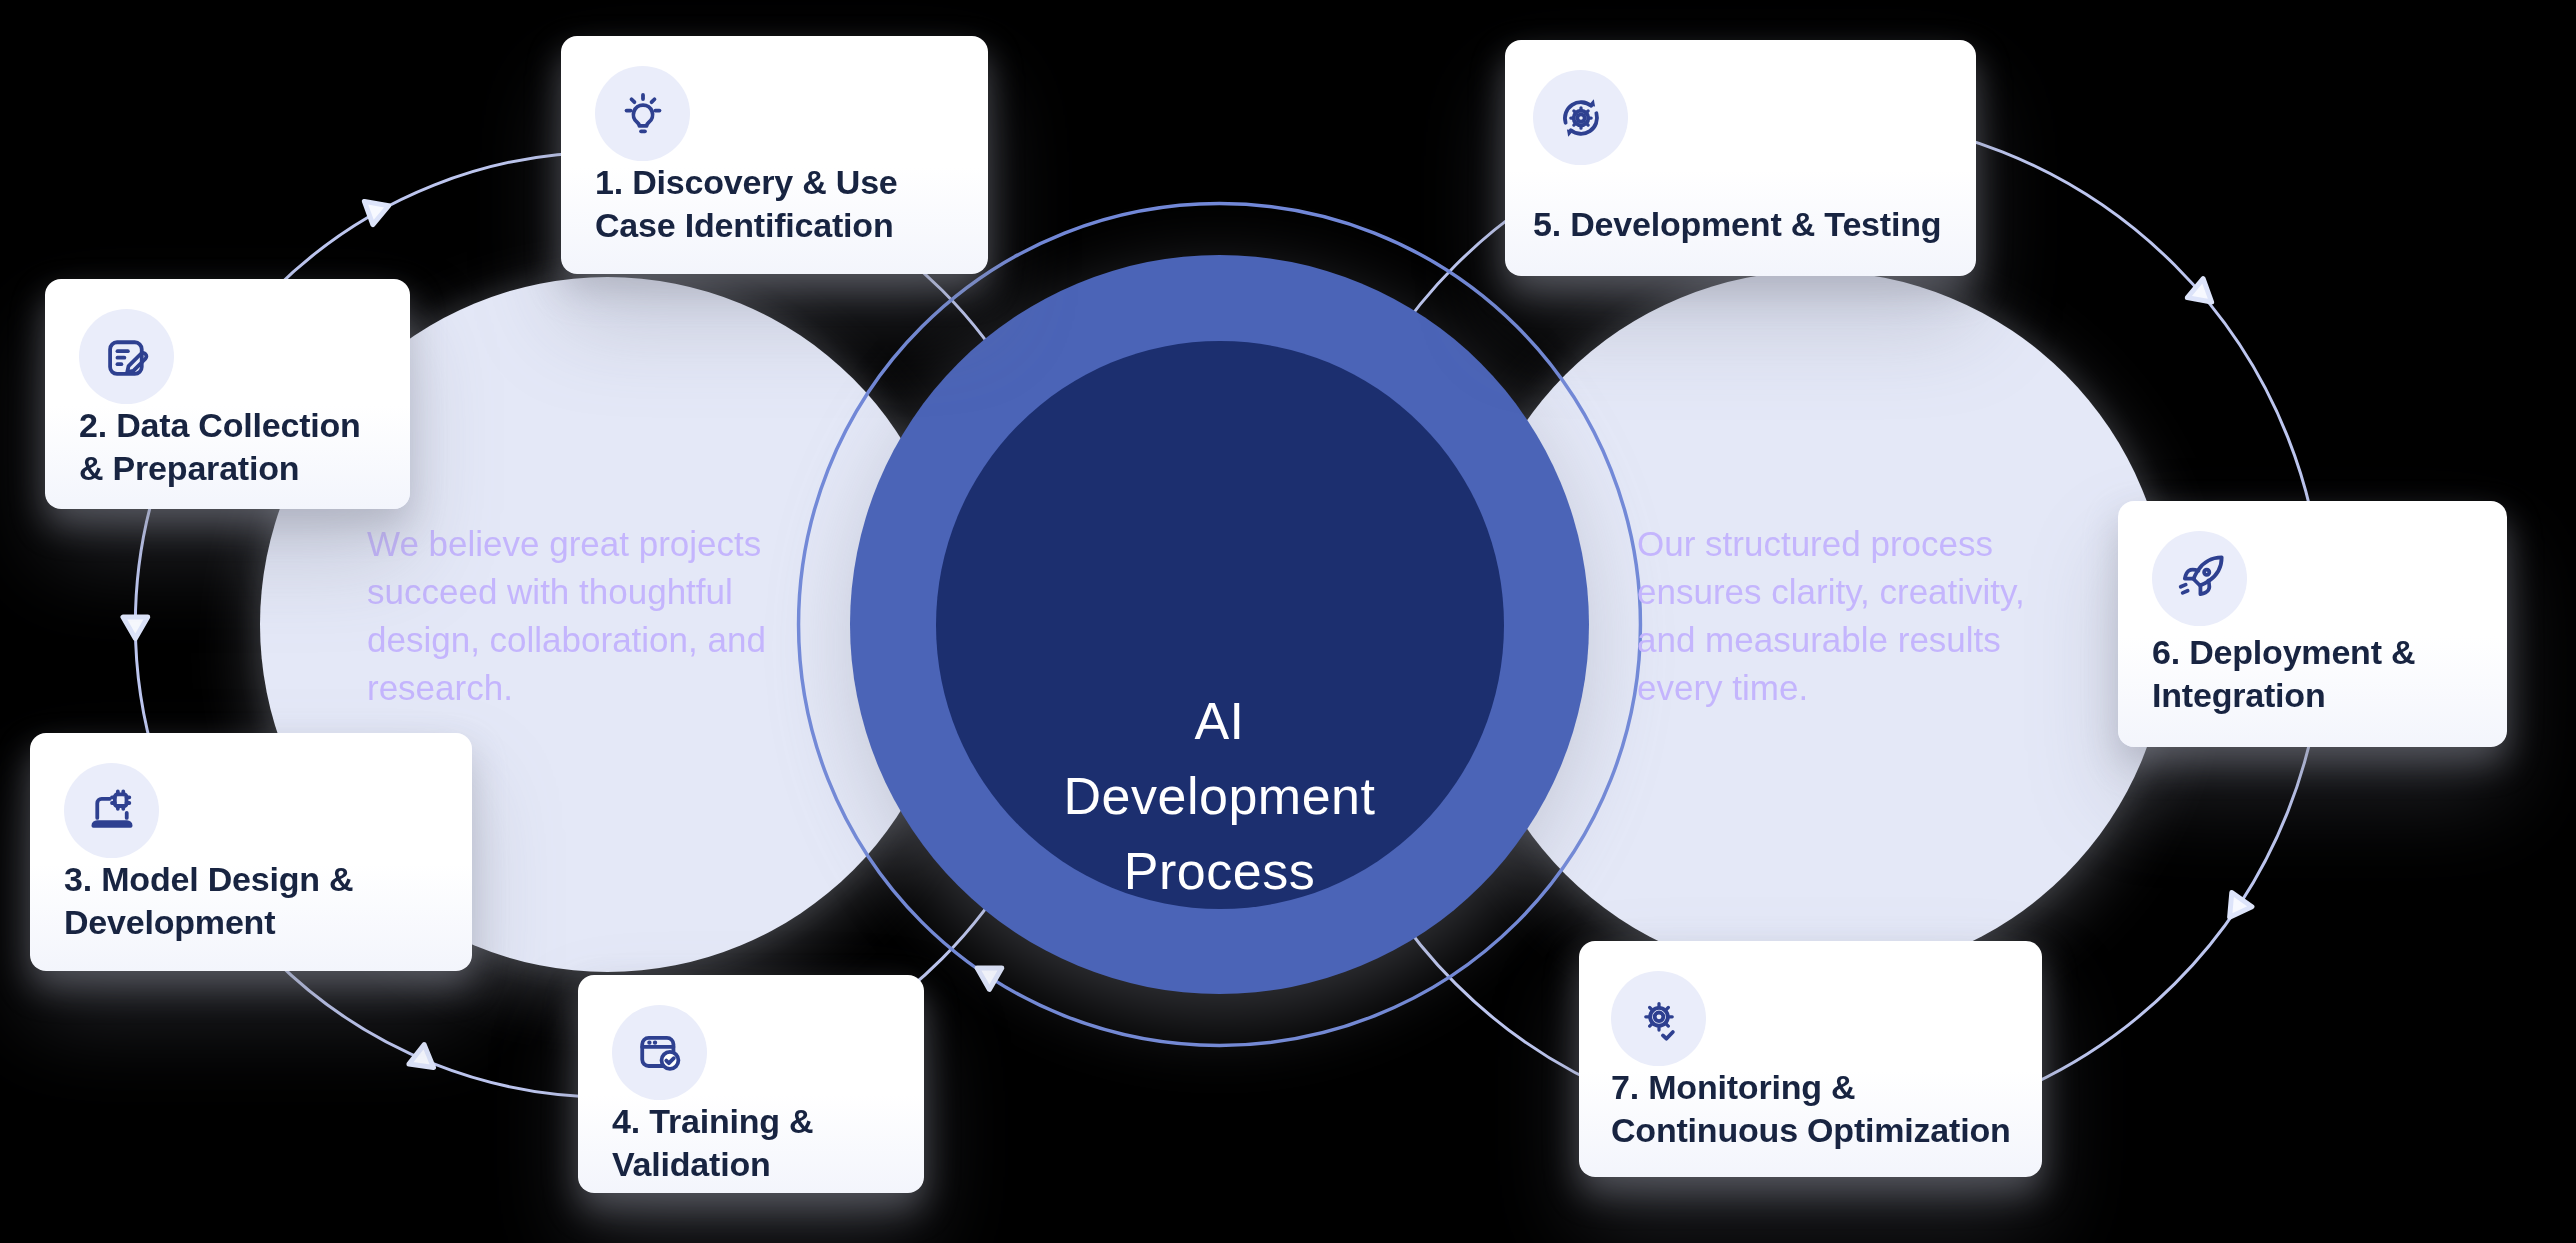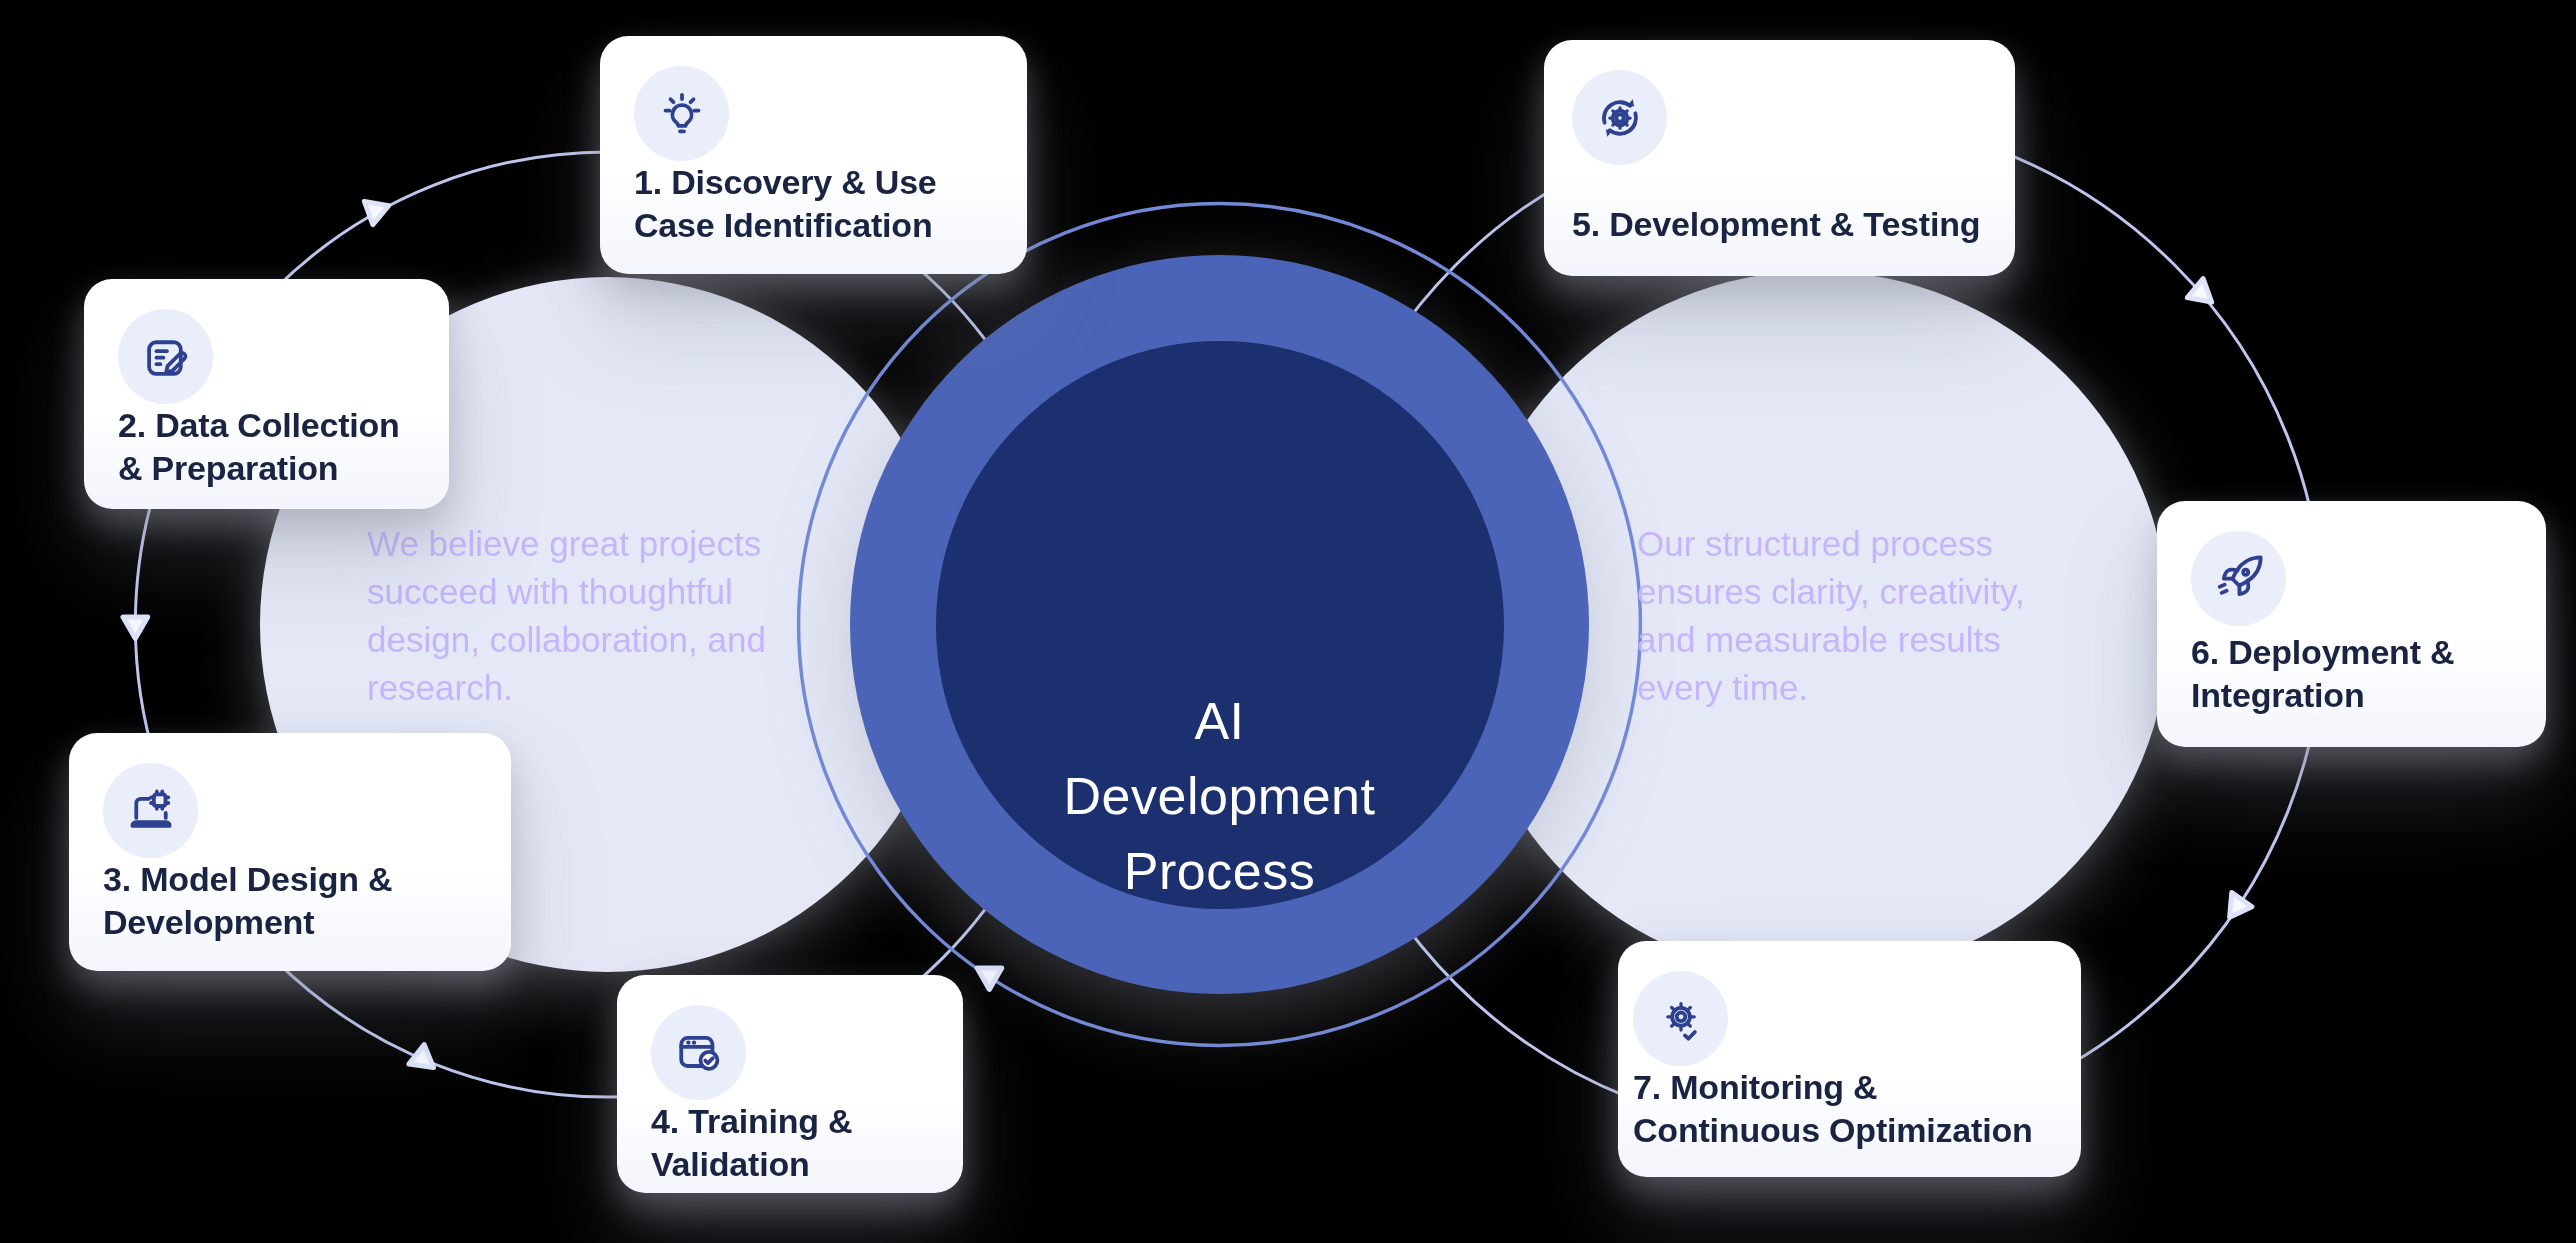--- a/index.html
+++ b/index.html
@@ -38,33 +38,32 @@
     position:absolute;z-index:4;font-size:35px;line-height:48px;color:#c4b5fd;
     white-space:pre-line;letter-spacing:0;
   }
   #left-note{left:367px;top:520px;width:477px;}
   #right-note{left:1637px;top:520px;width:477px;}
 
   
   .card{
     position:absolute;z-index:5;box-sizing:border-box;
     background:linear-gradient(180deg,#ffffff 55%,#f3f5fc);
-    border-radius:28px;
+    border-radius:16px;
     box-shadow:0 16px 34px rgba(148,151,163,.45),0 50px 89px rgba(122,126,140,.28);
     display:flex;flex-direction:column;justify-content:space-between;
     padding:30px 34px 30px 34px;
-    margin-left:39px;
   }
   #card1{left:561px;top:36px;width:427px;height:238px;}
   #card2{left:45px;top:279px;width:365px;height:230px;}
   #card3{left:30px;top:733px;width:442px;height:238px;}
   #card4{left:578px;top:975px;width:346px;height:218px;}
   #card5{left:1505px;top:40px;width:471px;height:236px;padding-left:28px;padding-right:24px;}
   #card6{left:2118px;top:501px;width:389px;height:246px;}
-  #card7{left:1579px;top:941px;width:463px;height:236px;padding-left:15px;padding-right:28px;}
+  #card7{left:1579px;top:941px;width:463px;height:236px;padding-left:32px;padding-right:28px;}
 
   .icon-badge{
     width:95px;height:95px;border-radius:50%;background:#eaedfa;flex:0 0 auto;
     display:flex;align-items:center;justify-content:center;
   }
   .icon-badge svg{
     width:52px;height:52px;stroke:#2e4090;fill:none;
     stroke-width:1.75;stroke-linecap:round;stroke-linejoin:round;
   }
   .card-label{

